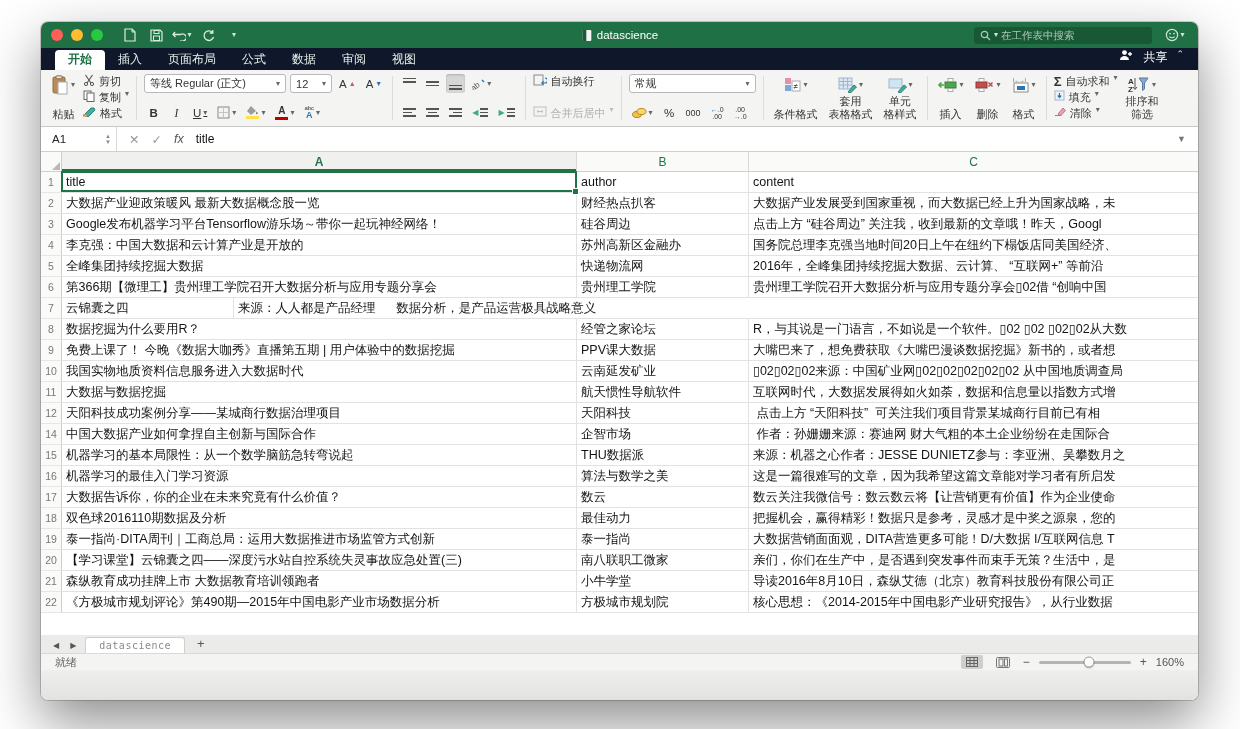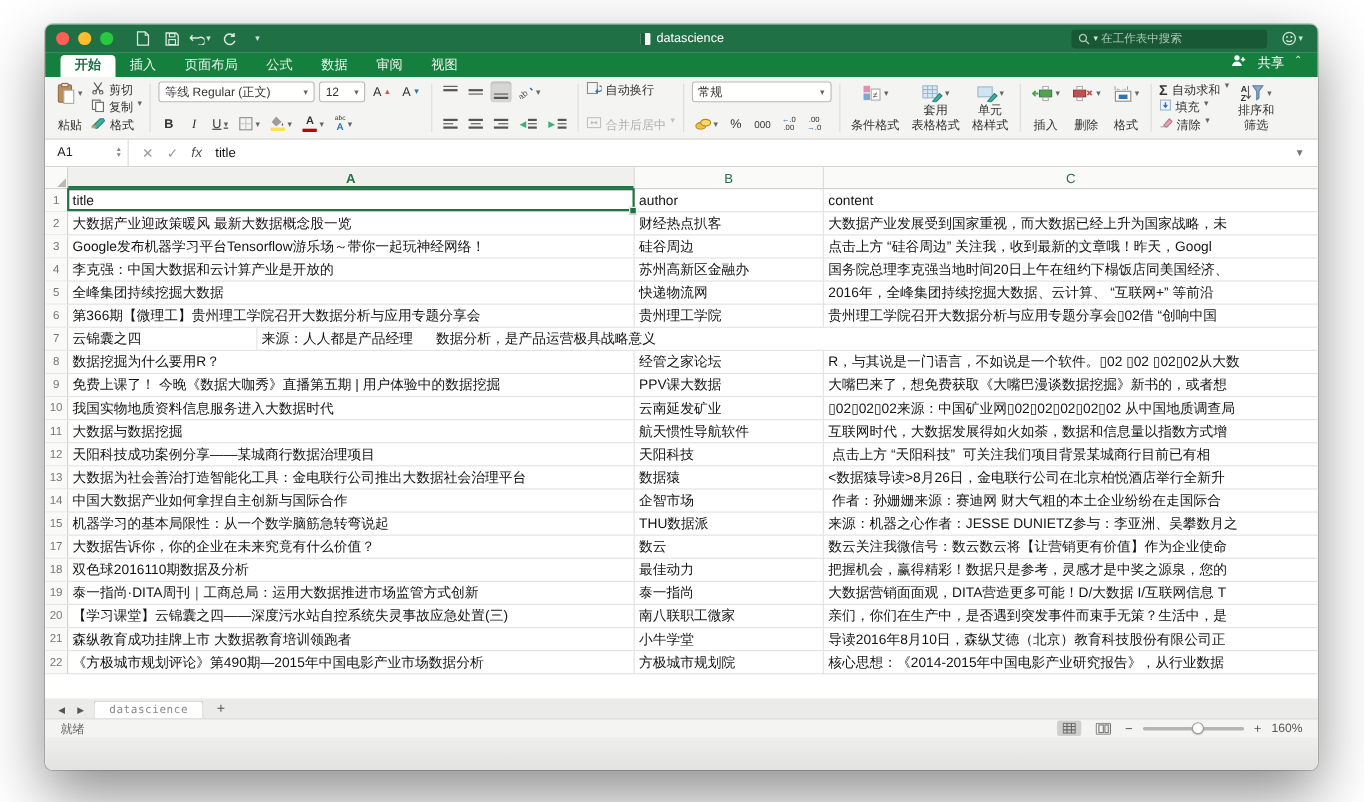--- a/index.html
+++ b/index.html
@@ -19,21 +19,21 @@
   .tb-caret{color:#cfe3d6;font-size:8px;line-height:1}
   .doc-title{position:absolute;left:50%;top:0;height:26px;transform:translateX(-50%);
              display:flex;align-items:center;gap:5px;color:#fff;font-size:11.5px}
   .tb-right{margin-left:auto;display:flex;align-items:center;gap:10px}
   .searchbox{width:178px;height:17px;background:rgba(0,0,0,.22);border-radius:3px;
              display:flex;align-items:center;padding:0 6px;gap:3px}
   .searchbox input{background:transparent;border:none;outline:none;color:#cfe3d6;
                    font-size:10.5px;width:130px;font-family:Liberation Serif, serif}
   .searchbox input::placeholder{color:#a9c8b6}
   
-  .tabrow{height:22px;background:#15803d;display:flex;align-items:flex-end;padding:0 0 0 14px;flex:0 0 auto}
+  .tabrow{height:22px;background:#0f172a;display:flex;align-items:flex-end;padding:0 0 0 14px;flex:0 0 auto}
   .tab{padding:3px 13px 4px;font-size:12px;color:#e9f2ec;border-radius:4px 4px 0 0;line-height:1.1}
   .tab.active{background:#fff;color:#1f7145;font-weight:bold}
   .tabrow-right{margin-left:auto;display:flex;gap:9px;color:#fff;font-size:12px;
                 padding:0 14px 4px 0}
   .chev-up{font-size:9px;color:#dfe9e2}
   
   .ribbon{height:57px;background:#f4f4f2;border-bottom:1px solid #c9c9c7;display:flex;
           align-items:stretch;padding:4px 8px;gap:7px;overflow:hidden;flex:0 0 auto}
   .rsep{width:1px;background:#dcdcda;margin:2px 0;flex:0 0 auto}
   .group{display:flex;gap:5px;flex:0 0 auto}
@@ -635,41 +635,41 @@
       <div class="cell cc">互联网时代，大数据发展得如火如荼，数据和信息量以指数方式增</div>
     </div>
 
     <div class="grow">
       <div class="rn">12</div>
       <div class="cell ca">天阳科技成功案例分享——某城商行数据治理项目</div>
       <div class="cell cb">天阳科技</div>
       <div class="cell cc"> 点击上方 “天阳科技”  可关注我们项目背景某城商行目前已有相</div>
     </div>
 
-    <div class="grow">
-      <div class="rn">13</div>
-      <div class="cell ca">大数据为社会善治打造智能化工具：金电联行公司推出大数据社会治理平台</div>
-      <div class="cell cb">数据猿</div>
-      <div class="cell cc">&lt;数据猿导读&gt;8月26日，金电联行公司在北京柏悦酒店举行全新升</div>
-    </div>
 
     <div class="grow">
       <div class="rn">14</div>
       <div class="cell ca">中国大数据产业如何拿捏自主创新与国际合作</div>
       <div class="cell cb">企智市场</div>
       <div class="cell cc"> 作者：孙姗姗来源：赛迪网 财大气粗的本土企业纷纷在走国际合</div>
     </div>
 
     <div class="grow">
       <div class="rn">15</div>
       <div class="cell ca">机器学习的基本局限性：从一个数学脑筋急转弯说起</div>
       <div class="cell cb">THU数据派</div>
       <div class="cell cc">来源：机器之心作者：JESSE DUNIETZ参与：李亚洲、吴攀数月之</div>
     </div>
 
+    <div class="grow">
+      <div class="rn">16</div>
+      <div class="cell ca">机器学习的最佳入门学习资源</div>
+      <div class="cell cb">算法与数学之美</div>
+      <div class="cell cc">这是一篇很难写的文章，因为我希望这篇文章能对学习者有所启发</div>
+    </div>
 
     <div class="grow">
       <div class="rn">17</div>
       <div class="cell ca">大数据告诉你，你的企业在未来究竟有什么价值？</div>
       <div class="cell cb">数云</div>
       <div class="cell cc">数云关注我微信号：数云数云将【让营销更有价值】作为企业使命</div>
     </div>
 
     <div class="grow">
       <div class="rn">18</div>

